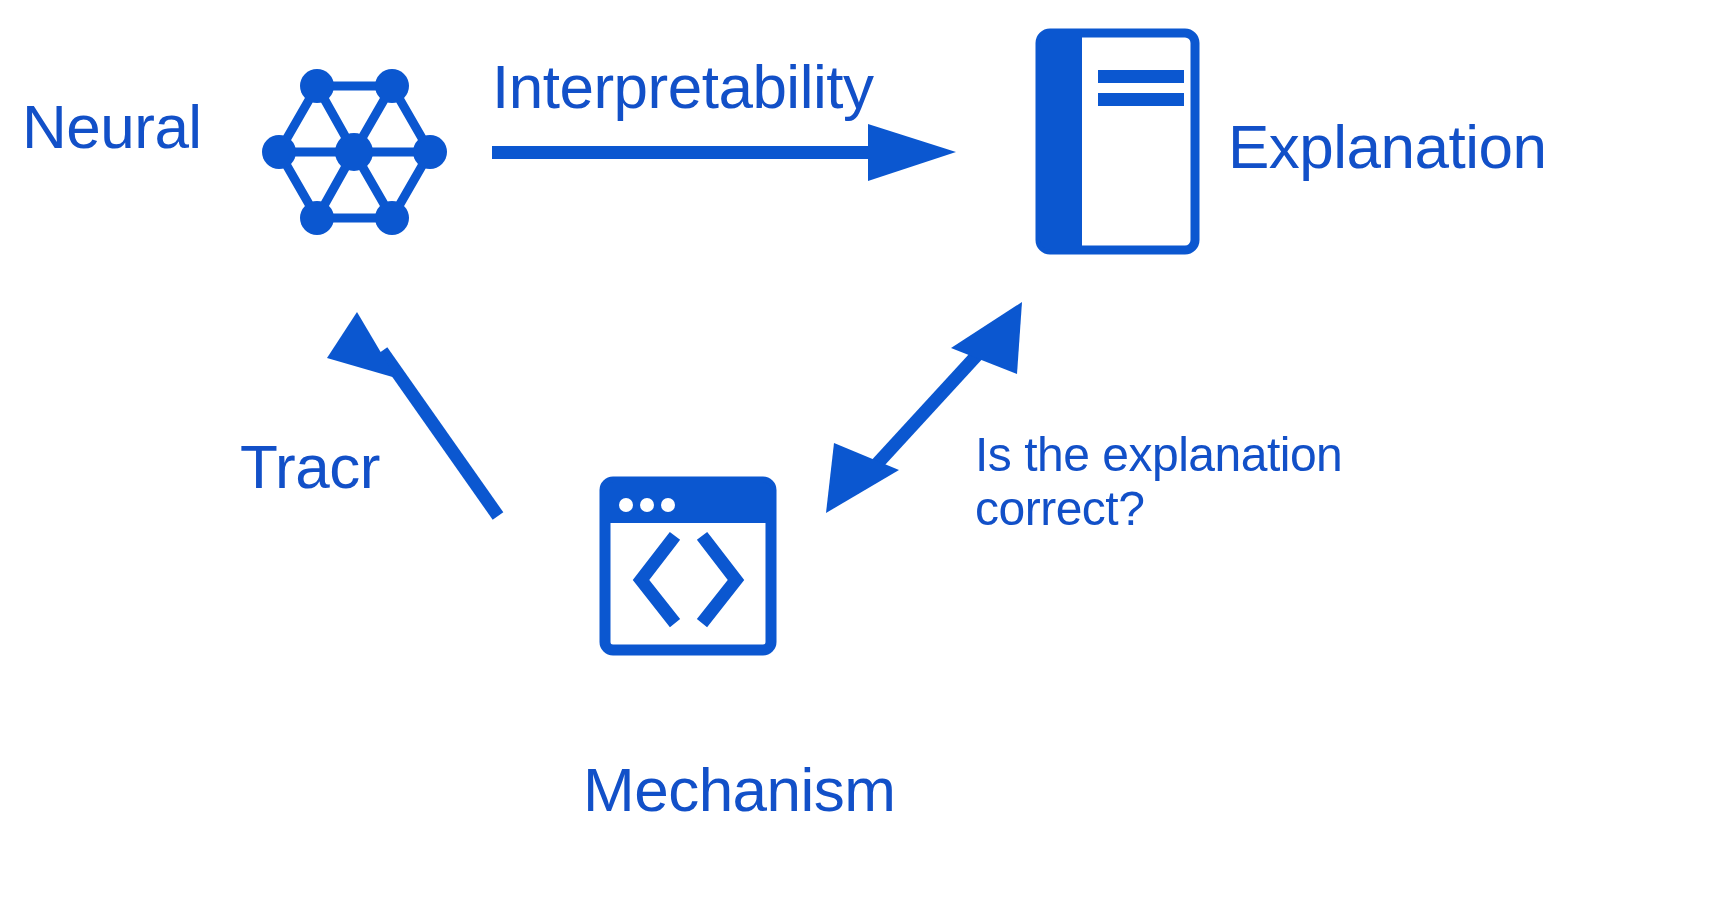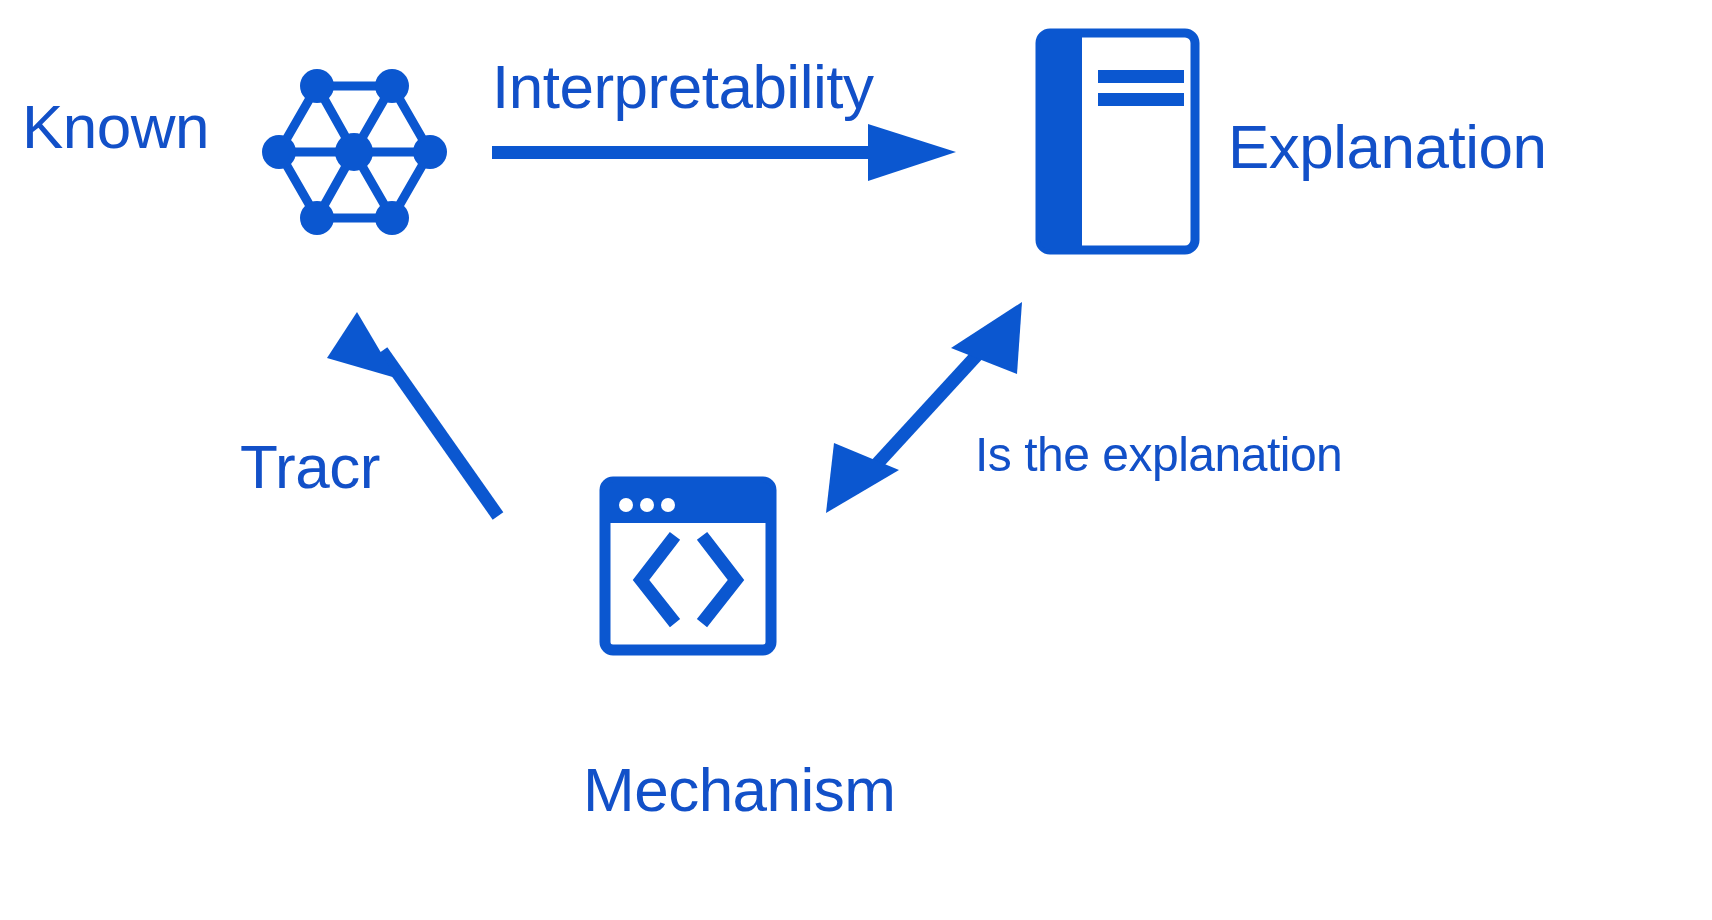--- a/index.html
+++ b/index.html
@@ -120,25 +120,25 @@
 
       <circle cx="626" cy="505" r="7" fill="#ffffff"></circle>
       <circle cx="647" cy="505" r="7" fill="#ffffff"></circle>
       <circle cx="668" cy="505" r="7" fill="#ffffff"></circle>
 
       <polyline points="671,541 641,580 671,618" fill="none" stroke="#0b57d0" stroke-width="13" stroke-linecap="square" stroke-linejoin="miter"></polyline>
       <polyline points="706,541 736,580 706,618" fill="none" stroke="#0b57d0" stroke-width="13" stroke-linecap="square" stroke-linejoin="miter"></polyline>
     </g>
   </svg>
 
-  <div class="lbl" id="nn-label"><span>Known</span><br></div>
+  <div class="lbl" id="nn-label"><span>Neural</span><br></div>
 
   <div class="lbl" id="interp-label">Interpretability</div>
 
   <div class="lbl" id="tracr-label">Tracr</div>
 
   <div class="lbl" id="expl-label">Explanation</div>
 
   <div class="lbl" id="km-label"><br><span>Mechanism</span></div>
 
-  <div class="lbl" id="q-label"><span>Is the explanation</span><br></div>
+  <div class="lbl" id="q-label"><span>Is the explanation</span><br><span>correct?</span></div>
 
 </div>
 
 </body></html>

